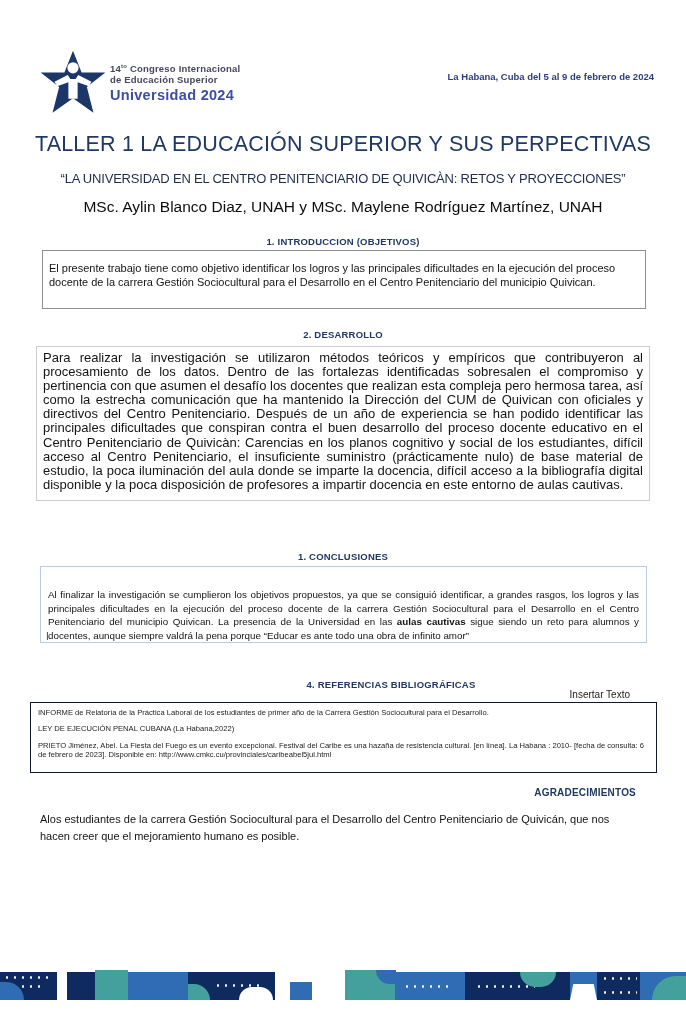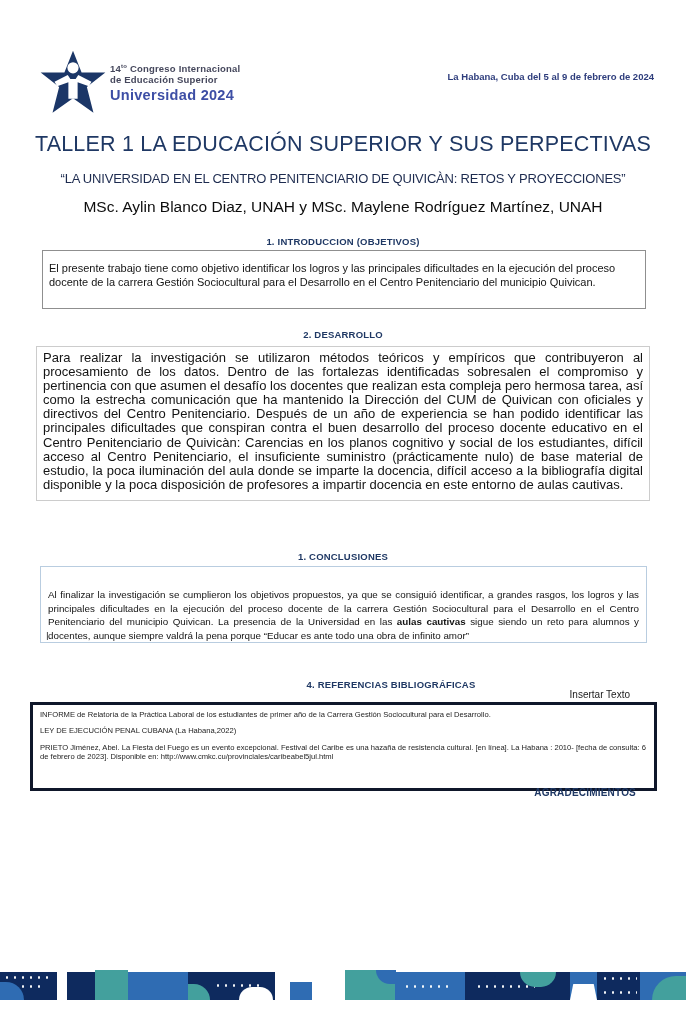--- a/index.html
+++ b/index.html
@@ -29,21 +29,21 @@
     font-size:9.5px;font-weight:bold;color:#1f3864;letter-spacing:.2px;}
   .box{position:absolute;background:#fff;box-sizing:border-box;}
   .box-intro{left:42px;top:250px;width:604px;height:59px;border:1px solid #8f8f8f;
     padding:11px 6px;font-size:11px;line-height:1.27;color:#141414;}
   .box-des{left:36px;top:346px;width:614px;height:155px;border:1px solid #cccccc;
     padding:4px 6px;font-size:13px;line-height:1.085;color:#141414;text-align:justify;}
   .box-conc{left:40px;top:566px;width:607px;height:77px;border:1px solid #b9cde0;
     padding:21px 7px;font-size:9.8px;line-height:1.38;color:#141414;text-align:justify;}
   .cursor-mark{position:absolute;left:46px;top:631px;font-size:10px;color:#444;}
   .insert-label{position:absolute;right:56px;top:689px;font-size:10px;color:#1b1b1b;}
-  .box-refs{left:30px;top:702px;width:627px;height:89px;border:3px solid #0f172a;
+  .box-refs{left:30px;top:702px;width:627px;height:71px;border:1px solid #0f172a;
     padding:5px 7px;font-size:7.6px;line-height:1.25;color:#222;}
   .ref-item{margin-bottom:7px;}
   .agrad-h{position:absolute;right:50px;top:787px;font-size:10px;font-weight:bold;color:#1f3864;letter-spacing:.2px;}
   .agrad-body{position:absolute;left:40px;top:811px;width:592px;font-size:11px;line-height:1.5;color:#141414;}
   
   .band{position:absolute;left:0;top:972px;width:686px;height:28px;}
   .blk{position:absolute;top:0;height:28px;}
   .nv{background:#0e2a5e;}
   .bl{background:#2f6cb3;}
   .tl{background:#43a09d;}
@@ -89,20 +89,21 @@
 
   <div class="sec-h" style="top:679px;padding-left:48px;">4. REFERENCIAS BIBLIOGRÁFICAS</div>
   <div class="insert-label">Insertar Texto</div>
   <div class="box box-refs">
     <div class="ref-item">INFORME de Relatoría de la Práctica Laboral de los estudiantes de primer año de la Carrera Gestión Sociocultural para el Desarrollo.</div>
     <div class="ref-item">LEY DE EJECUCIÓN PENAL CUBANA (La Habana,2022)</div>
     <div class="ref-item">PRIETO Jiménez, Abel.  La Fiesta del Fuego es un evento excepcional.  Festival del Caribe es una hazaña de resistencia cultural.  [en línea]. La Habana : 2010- [fecha de consulta: 6 de febrero de 2023]. Disponible en:  http://www.cmkc.cu/provinciales/caribeabel5jul.html</div>
   </div>
 
   <div class="agrad-h">AGRADECIMIENTOS</div>
+  <div class="agrad-body">Alos estudiantes de la carrera Gestión Sociocultural para el Desarrollo del Centro Penitenciario de Quivicán, que nos hacen creer que el mejoramiento humano es posible.</div>
 
   <div class="band">
     <div class="blk nv" style="left:0;width:57px;">
       <div class="dots" style="left:3px;top:3px;width:48px;"></div>
       <div class="dots" style="left:3px;top:12px;width:40px;"></div>
       <div class="q bl" style="left:0;bottom:0;width:24px;height:18px;border-top-right-radius:24px;"></div>
     </div>
     <div class="blk nv" style="left:67px;width:28px;"></div>
     <div class="blk tl" style="left:95px;top:-2px;height:30px;width:33px;"></div>
     <div class="blk bl" style="left:128px;width:60px;"></div>

